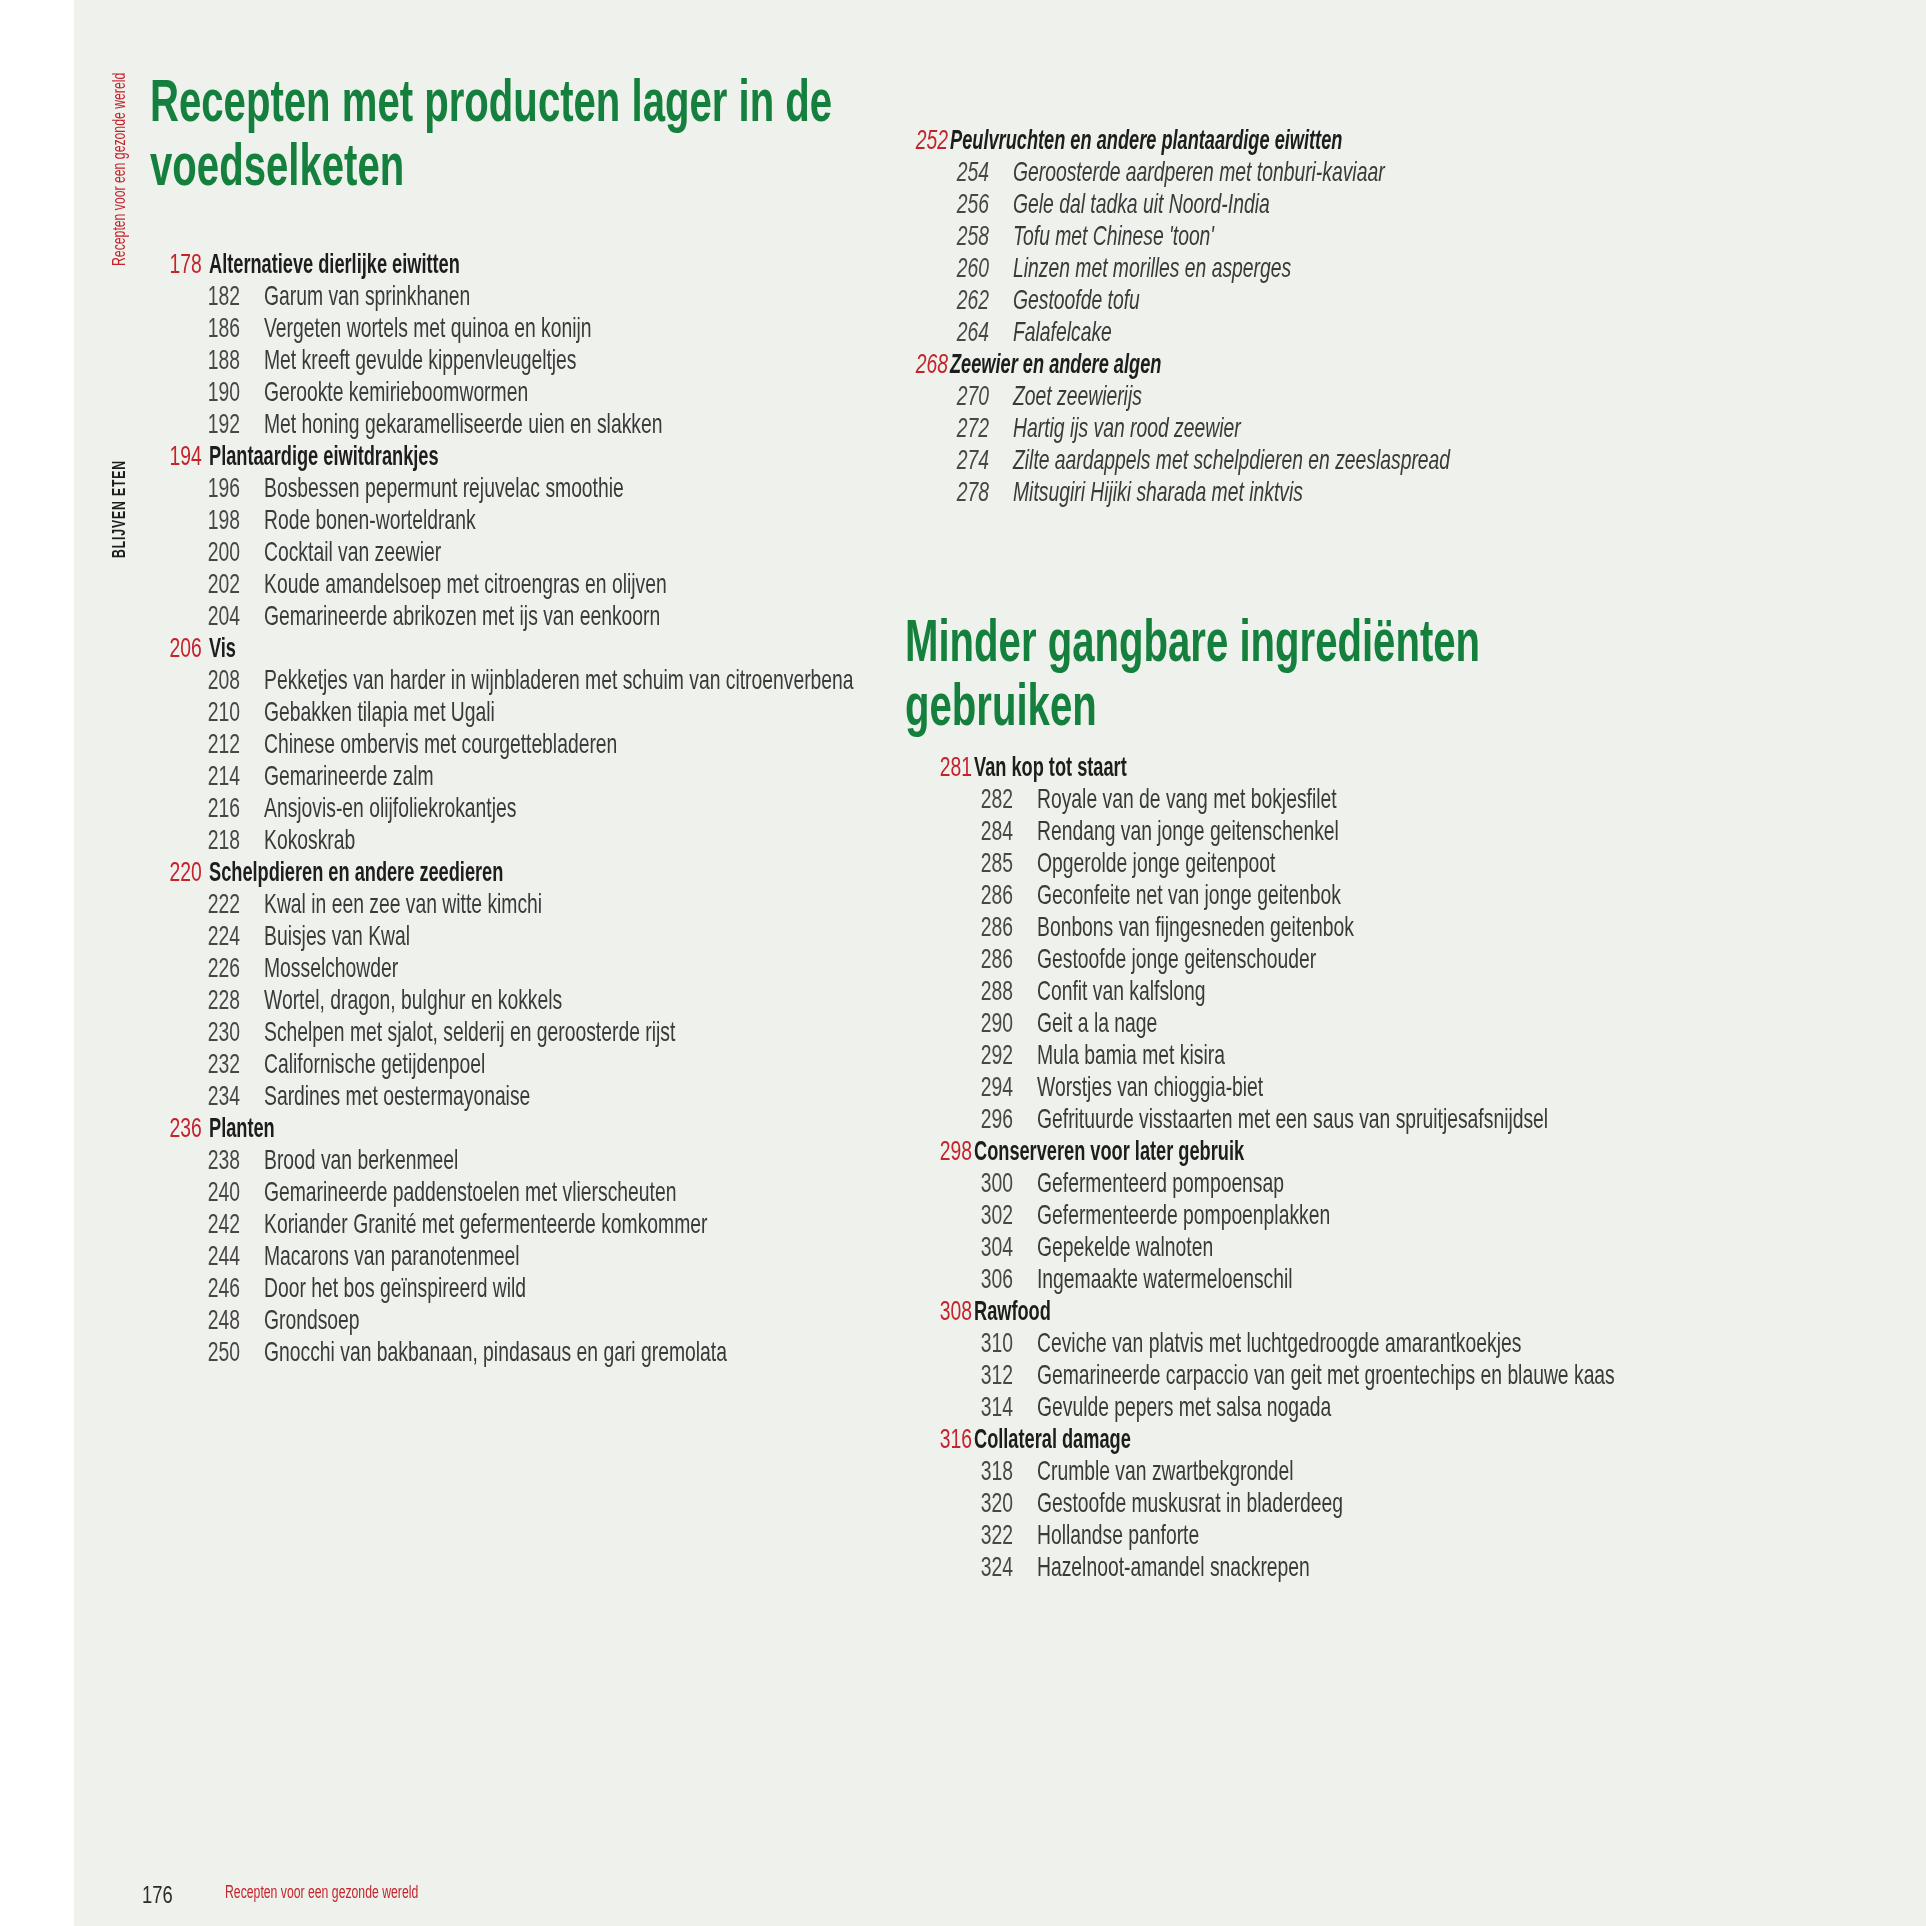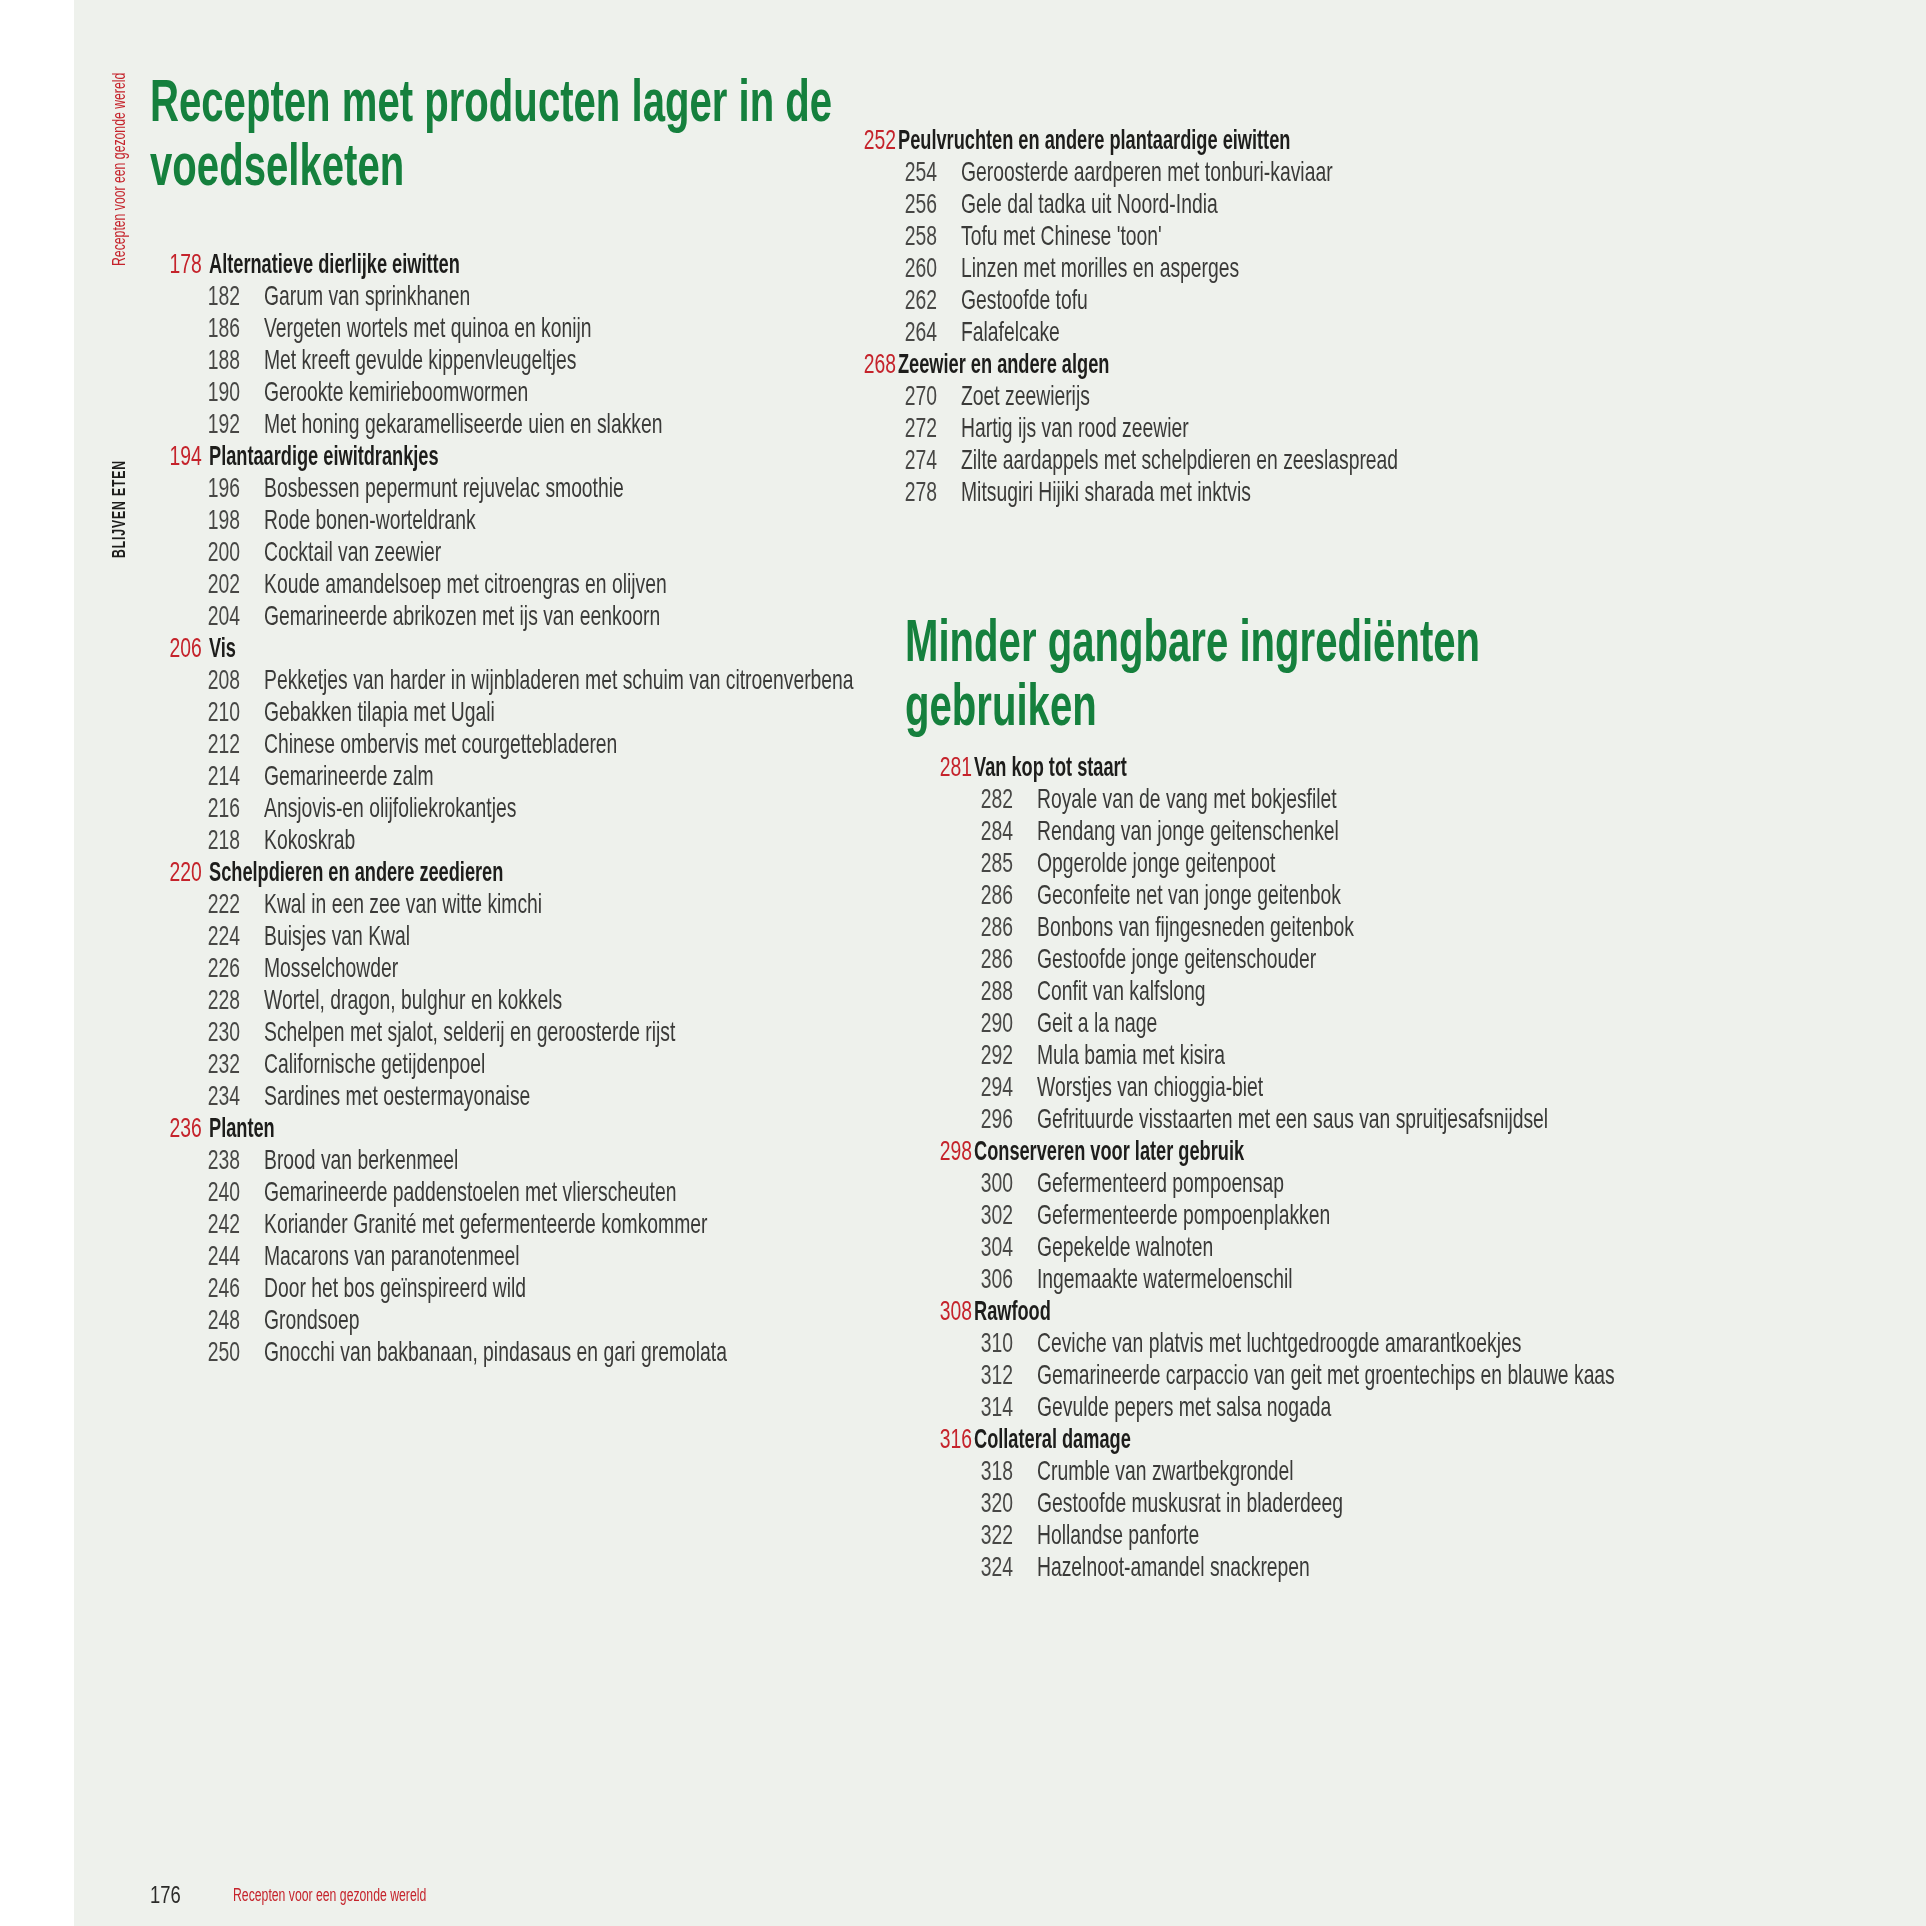--- a/index.html
+++ b/index.html
@@ -46,21 +46,21 @@
   .big-title .tline{
     transform:scaleX(0.68);
     transform-origin:0 50%;
     white-space:nowrap;
   }
   #title-part1{left:150px;top:69px;}
   #title-part2{left:905px;top:609px;}
   
   .toc-col{position:absolute;}
   #col-left{left:160px;top:248px;}
-  #col-right-top{left:853px;top:124px;}
+  #col-right-top{left:905px;top:124px;font-style:italic;}
   #col-right-bottom{left:929px;top:751px;}
   .row{
     height:32px;
     line-height:32px;
     font-size:28px;
     white-space:nowrap;
     display:flex;
     align-items:baseline;
   }
   .row .num{
@@ -95,23 +95,23 @@
   .row.chapter .ttl{
     color:#1d1d1b;
     font-weight:bold;
     transform:scaleX(0.65);
   }
   .row.item .num{color:#474745;}
   .row.item .ttl{color:#3a3a38;}
   
   .footer{
     position:absolute;
-    left:150px;top:1882px;
+    left:142px;top:1882px;
     display:flex;
-    align-items:center;
+    align-items:flex-start;
   }
   .footer .pagenum{
     font-size:23px;
     color:#2b2b29;
     transform:scaleX(0.8);
     transform-origin:0 50%;
     white-space:nowrap;
   }
   .footer .booktitle{
     margin-left:45px;

